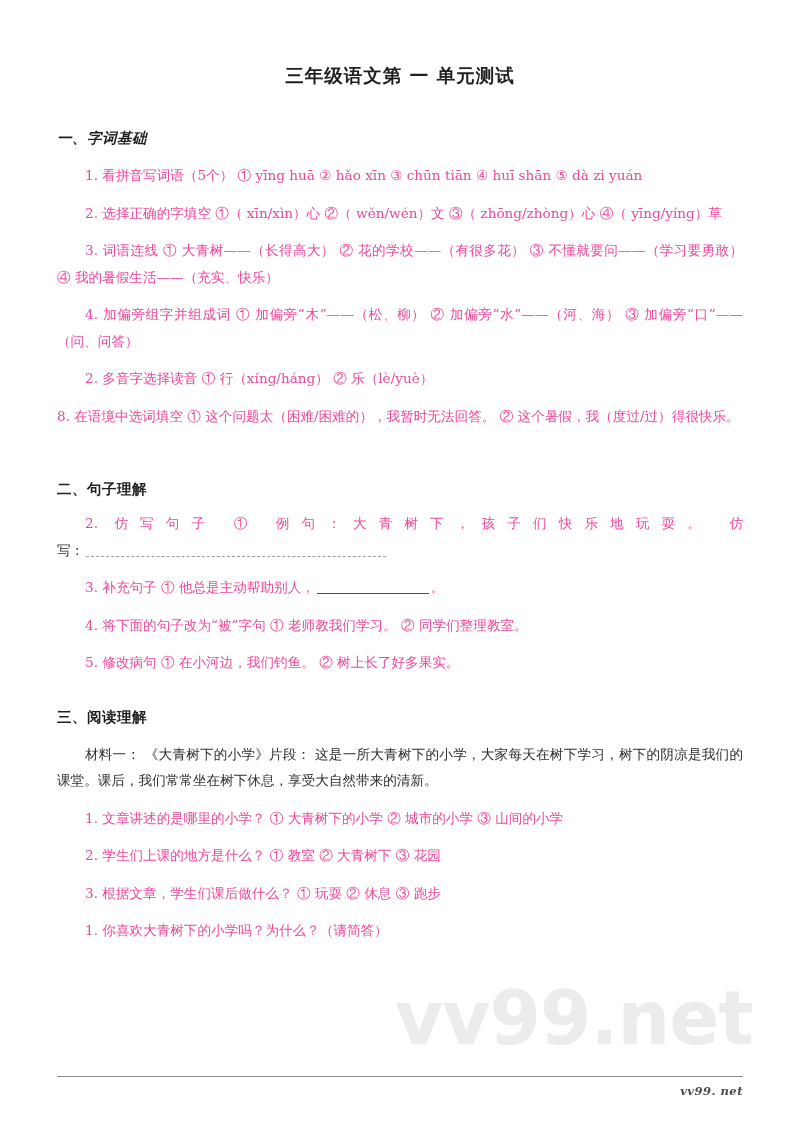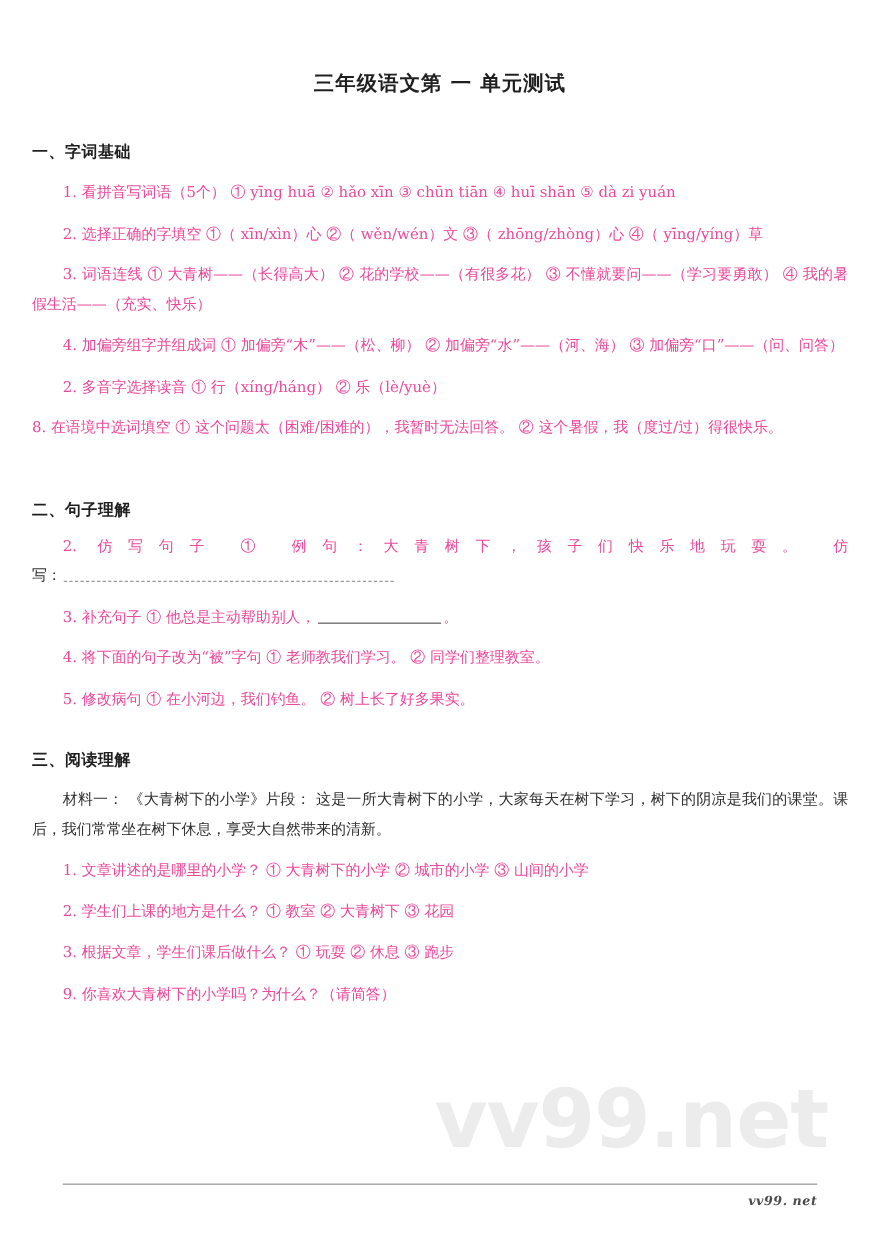--- a/index.html
+++ b/index.html
@@ -33,21 +33,21 @@
     color: #ececec;
     letter-spacing: -1px;
     white-space: nowrap;
     z-index: 0;
     user-select: none;
   }
 
   .content {
     position: relative;
     z-index: 2;
-    padding: 0 29px;
+    padding: 0 57px;
   }
 
   
   .doc-title {
     text-align: center;
     font-family: "DejaVu Sans", "Liberation Sans", sans-serif;
     font-size: 18.5px;
     font-weight: bold;
     color: #1f1f1f;
     margin: 0;
@@ -57,21 +57,21 @@
 
   
   .section-heading {
     font-family: "DejaVu Sans", "Liberation Sans", sans-serif;
     font-size: 14.5px;
     font-weight: bold;
     color: #1f1f1f;
     margin: 0;
     letter-spacing: 0.5px;
   }
-  .sec1 { margin-top: 41px; }
+  .sec1 { margin-top: 41px; font-style: italic; }
   .sec2 { margin-top: 51px; }
   .sec3 { margin-top: 32px; }
 
   
   .item {
     font-size: 13.6px;
     line-height: 1.95;
     margin: 0;
     text-align: justify;
     text-justify: inter-ideograph;
@@ -177,21 +177,21 @@
     <p class="item indent">4. 将下面的句子改为“被”字句 ① 老师教我们学习。 ② 同学们整理教室。</p>
     <p class="item indent">5. 修改病句 ① 在小河边，我们钓鱼。 ② 树上长了好多果实。</p>
 
     <h2 class="section-heading sec3">三、阅读理解</h2>
 
     <p class="passage">材料一： 《大青树下的小学》片段： 这是一所大青树下的小学，大家每天在树下学习，树下的阴凉是我们的课堂。课后，我们常常坐在树下休息，享受大自然带来的清新。</p>
 
     <p class="item indent">1. 文章讲述的是哪里的小学？ ① 大青树下的小学 ② 城市的小学 ③ 山间的小学</p>
     <p class="item indent">2. 学生们上课的地方是什么？ ① 教室 ② 大青树下 ③ 花园</p>
     <p class="item indent">3. 根据文章，学生们课后做什么？ ① 玩耍 ② 休息 ③ 跑步</p>
-    <p class="item indent">9. 你喜欢大青树下的小学吗？为什么？（请简答）</p>
+    <p class="item indent">1. 你喜欢大青树下的小学吗？为什么？（请简答）</p>
 
   </div>
 
   <div class="footer">
     <hr class="footer-rule">
     <div class="footer-text">vv99. net</div>
   </div>
 
 </div>
 

